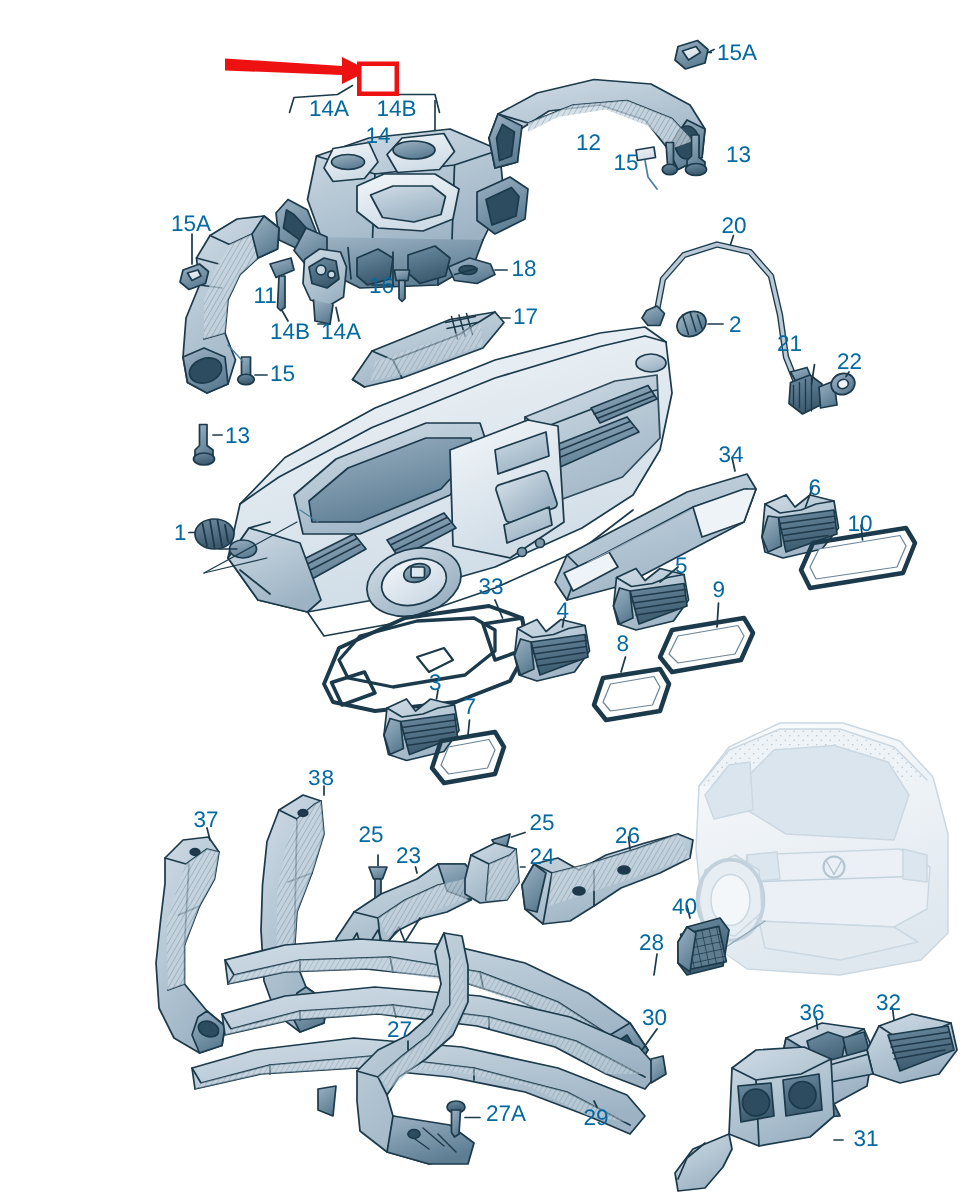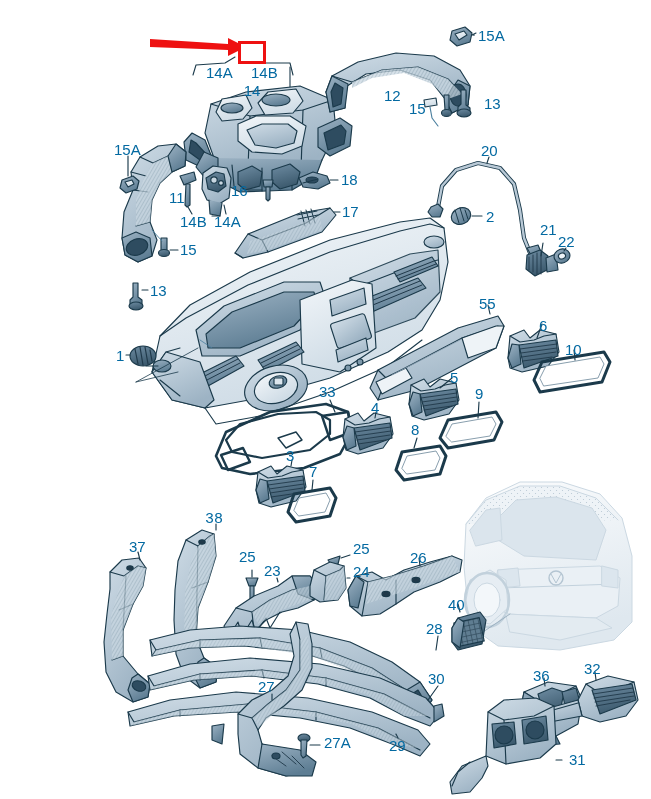--- a/index.html
+++ b/index.html
@@ -665,31 +665,31 @@
   <div class="lbl" style="left:206px;top:65px;">14A</div>
   <div class="lbl" style="left:251px;top:65px;">14B</div>
   <div class="lbl" style="left:478px;top:28px;">15A</div>
   <div class="lbl" style="left:384px;top:88px;">12</div>
   <div class="lbl" style="left:409px;top:101px;">15</div>
   <div class="lbl" style="left:484px;top:96px;">13</div>
   <div class="lbl" style="left:114px;top:142px;">15A</div>
   <div class="lbl" style="left:169px;top:190px;">11</div>
   <div class="lbl" style="left:180px;top:214px;">14B</div>
   <div class="lbl" style="left:214px;top:214px;">14A</div>
-  <div class="lbl" style="left:231px;top:183px;">16</div>
+  <div class="lbl" style="left:246px;top:183px;">16</div>
   <div class="lbl" style="left:341px;top:172px;">18</div>
   <div class="lbl" style="left:342px;top:204px;">17</div>
   <div class="lbl" style="left:180px;top:242px;">15</div>
   <div class="lbl" style="left:150px;top:283px;">13</div>
   <div class="lbl" style="left:481px;top:143px;">20</div>
   <div class="lbl" style="left:486px;top:209px;">2</div>
-  <div class="lbl" style="left:540px;top:222px;">21</div>
+  <div class="lbl" style="left:518px;top:222px;">21</div>
   <div class="lbl" style="left:558px;top:234px;">22</div>
   <div class="lbl" style="left:116px;top:348px;">1</div>
-  <div class="lbl" style="left:479px;top:296px;">55</div>
+  <div class="lbl" style="left:479px;top:296px;">34</div>
   <div class="lbl" style="left:539px;top:318px;">6</div>
   <div class="lbl" style="left:565px;top:342px;">10</div>
   <div class="lbl" style="left:450px;top:370px;">5</div>
   <div class="lbl" style="left:475px;top:386px;">9</div>
   <div class="lbl" style="left:319px;top:384px;">33</div>
   <div class="lbl" style="left:371px;top:400px;">4</div>
   <div class="lbl" style="left:411px;top:422px;">8</div>
   <div class="lbl" style="left:286px;top:448px;">3</div>
   <div class="lbl" style="left:309px;top:464px;">7</div>
   <div class="lbl" style="left:205px;top:512px;font-family:Liberation Mono, monospace;">38</div>

